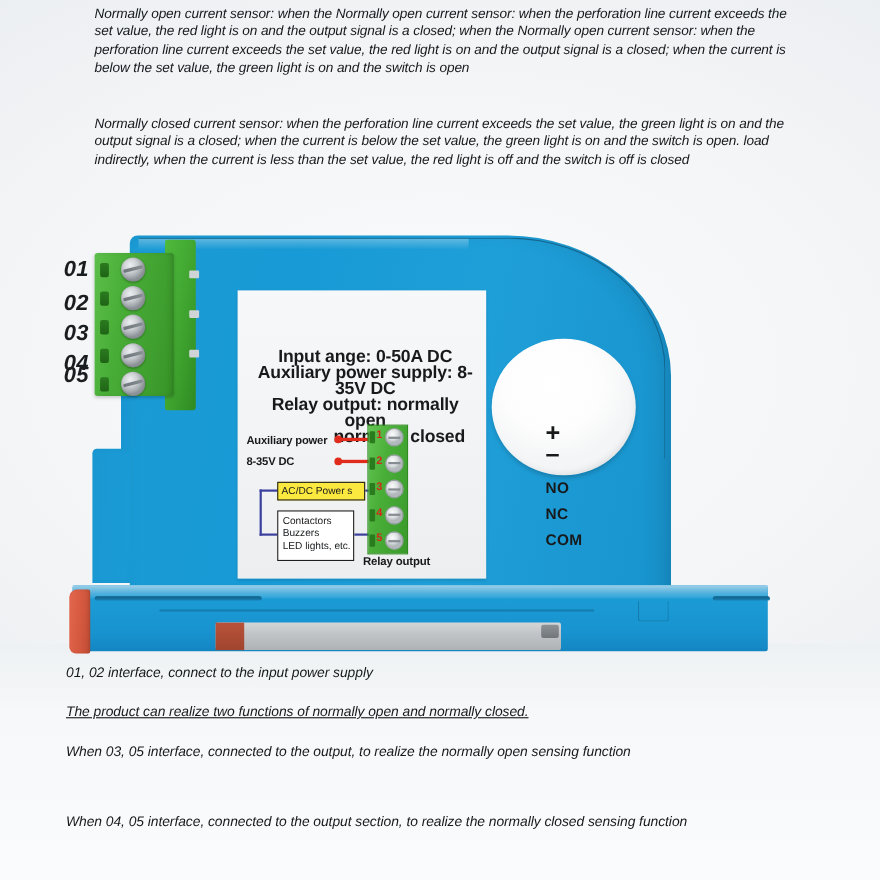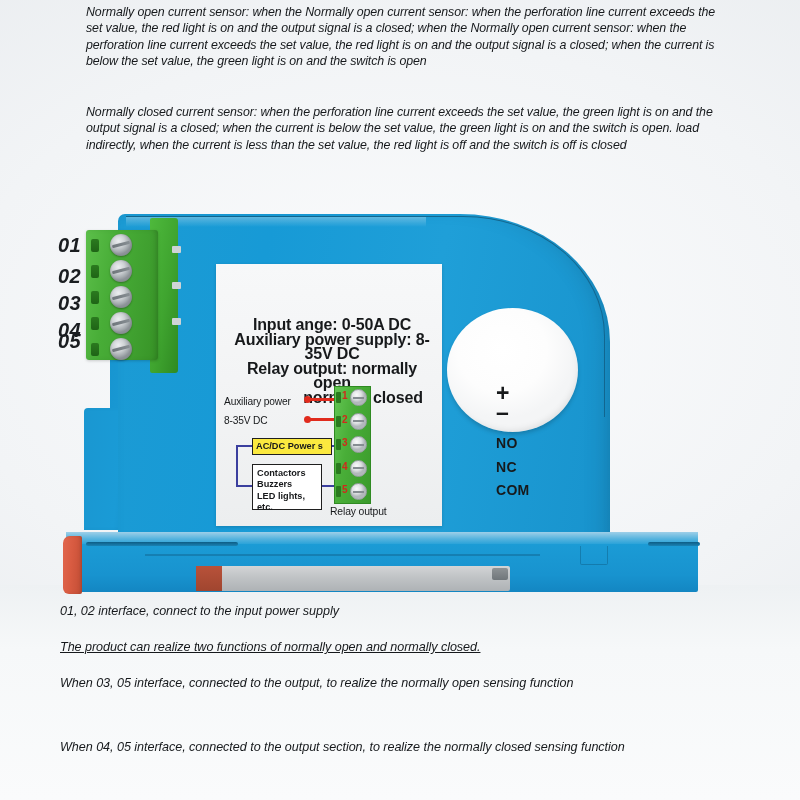--- a/index.html
+++ b/index.html
@@ -192,32 +192,32 @@
     position:absolute;left:16px;top:54px;right:10px;
     font-size:16px;font-weight:700;color:#17191b;line-height:14.6px;
     letter-spacing:-0.15px;
     text-align:center;
   }
   .spec-indent{display:block;padding-left:62px;}
 
   
   .diagram{position:absolute;left:0;top:118px;width:226px;height:144px;}
 
-  .dg-txt{position:absolute;font-size:10.2px;font-weight:400;color:#17191b;letter-spacing:-0.15px;}
+  .dg-txt{position:absolute;font-size:10.2px;font-weight:700;color:#17191b;letter-spacing:-0.15px;}
   #dg-aux1{left:8px;top:14px;}
   #dg-aux2{left:8px;top:33px;}
   #dg-relay{left:114px;top:124px;font-size:10.4px;}
 
   .dg-wire-red{position:absolute;height:2.6px;background:#e02b1d;}
   .dg-dot{position:absolute;width:7px;height:7px;border-radius:50%;background:#e02b1d;}
   .dg-wire-blue{position:absolute;background:#3b3f9e;}
 
   .dg-box{
     position:absolute;background:#ffffff;border:1.5px solid #2c3091;
-    font-size:9.2px;font-weight:700;color:#17191b;line-height:11.4px;
+    font-size:9.2px;font-weight:400;color:#17191b;line-height:11.4px;
     box-sizing:border-box;
   }
   #dg-box-power{
     left:36px;top:56px;width:80px;height:17px;background:#fbe93f;
     border-color:#1f1f1f;display:flex;align-items:center;padding-left:3px;
   }
   #dg-box-load{
     left:36px;top:82px;width:70px;height:46px;border-color:#1f1f1f;
     padding:3px 0 0 4px;
   }

